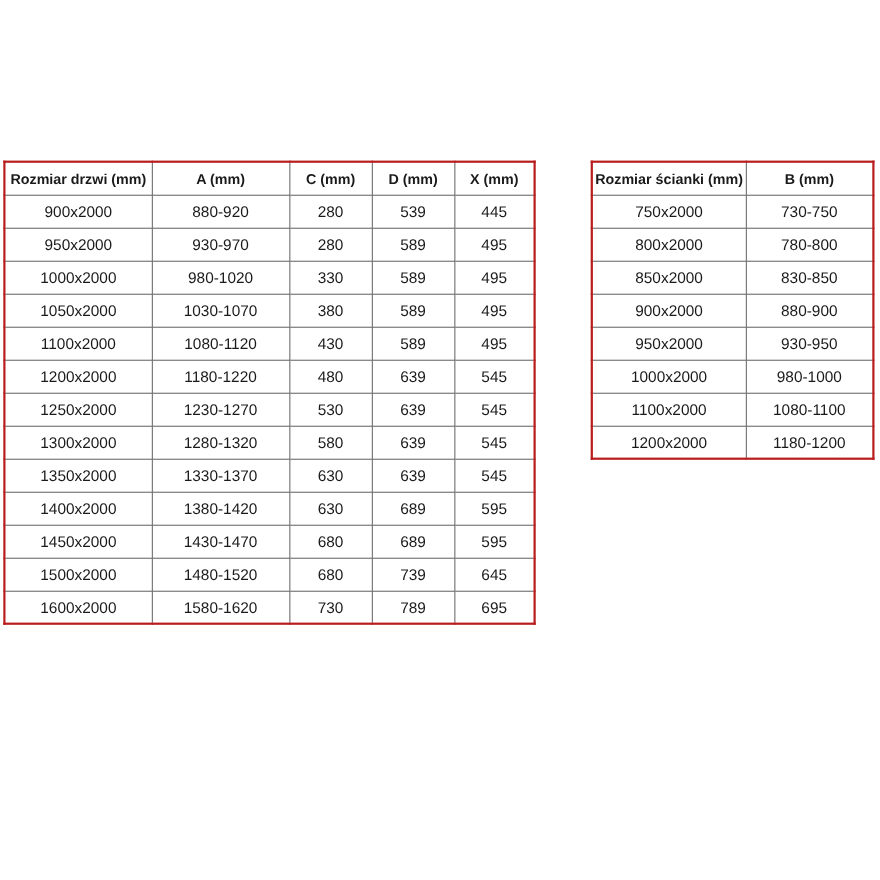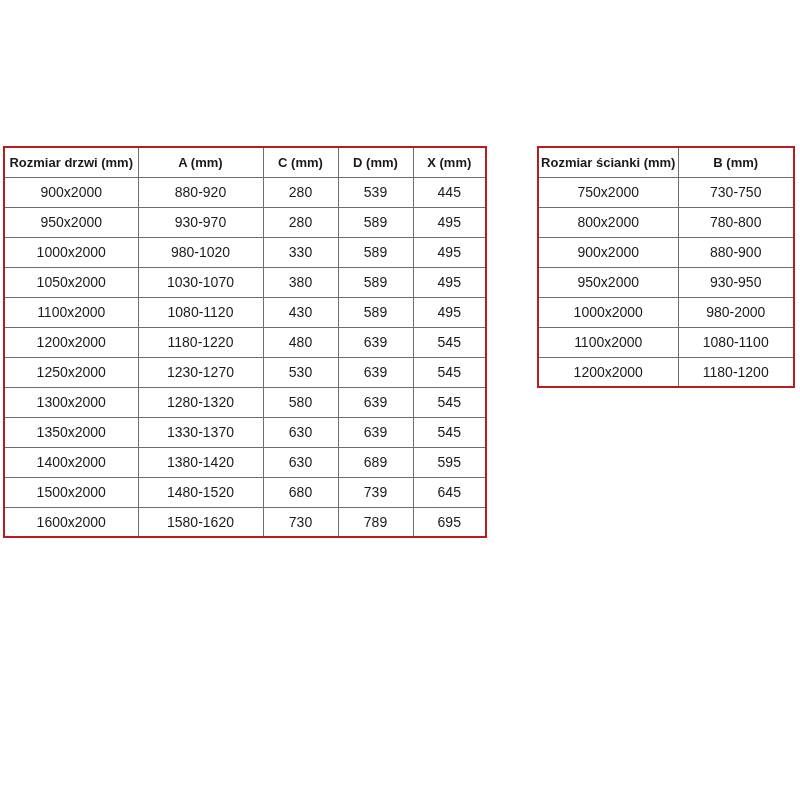--- a/index.html
+++ b/index.html
@@ -125,20 +125,27 @@
         <td>545</td>
       </tr>
       <tr>
         <td>1400x2000</td>
         <td>1380-1420</td>
         <td>630</td>
         <td>689</td>
         <td>595</td>
       </tr>
       <tr>
+        <td>1450x2000</td>
+        <td>1430-1470</td>
+        <td>680</td>
+        <td>689</td>
+        <td>595</td>
+      </tr>
+      <tr>
         <td>1500x2000</td>
         <td>1480-1520</td>
         <td>680</td>
         <td>739</td>
         <td>645</td>
       </tr>
       <tr>
         <td>1600x2000</td>
         <td>1580-1620</td>
         <td>730</td>
@@ -162,30 +169,34 @@
   <tbody>
       <tr>
         <td>750x2000</td>
         <td>730-750</td>
       </tr>
       <tr>
         <td>800x2000</td>
         <td>780-800</td>
       </tr>
       <tr>
+        <td>850x2000</td>
+        <td>830-850</td>
+      </tr>
+      <tr>
         <td>900x2000</td>
         <td>880-900</td>
       </tr>
       <tr>
         <td>950x2000</td>
         <td>930-950</td>
       </tr>
       <tr>
         <td>1000x2000</td>
-        <td>980-2000</td>
+        <td>980-1000</td>
       </tr>
       <tr>
         <td>1100x2000</td>
         <td>1080-1100</td>
       </tr>
       <tr>
         <td>1200x2000</td>
         <td>1180-1200</td>
       </tr>
     </tbody>

